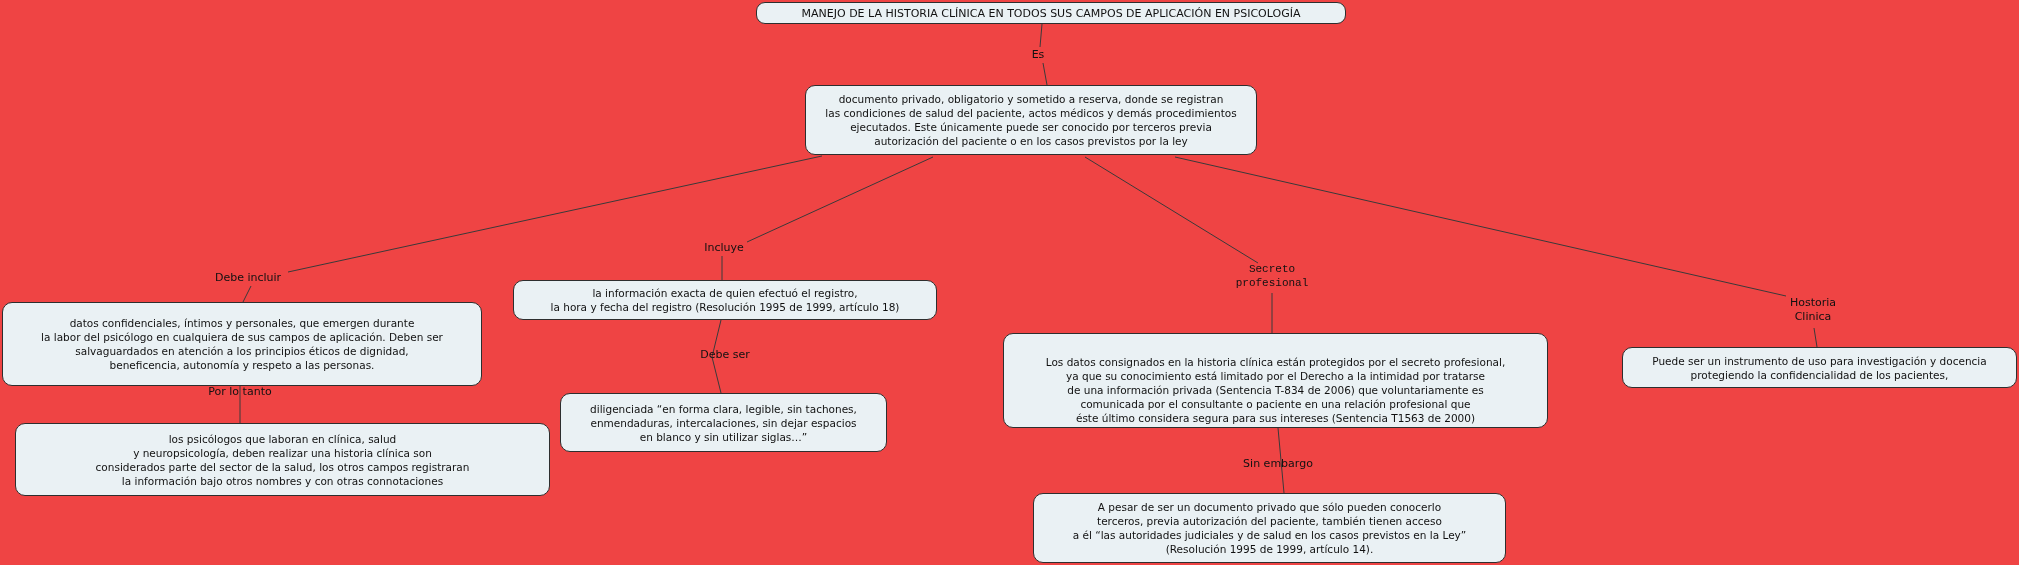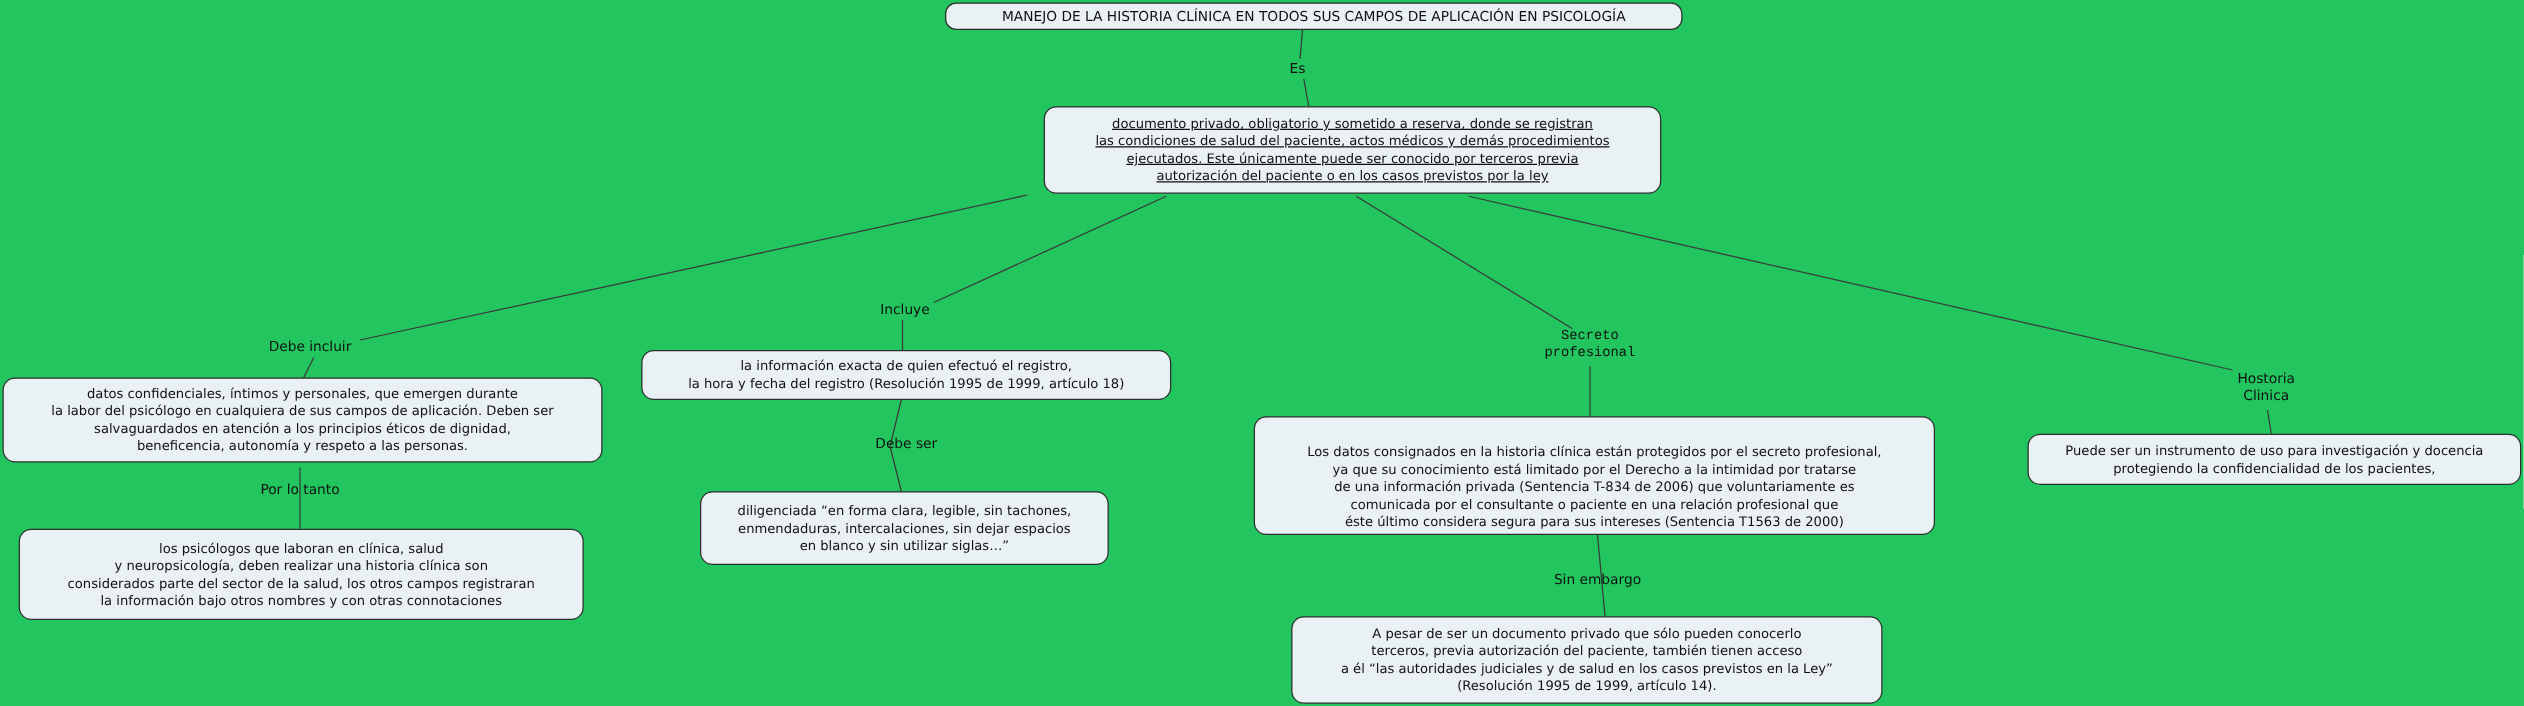--- a/index.html
+++ b/index.html
@@ -1,20 +1,20 @@
 <!DOCTYPE html>
 <html><head>
 <meta charset="utf-8">
 <style>
   html, body { margin: 0; padding: 0; background: #ffffff; }
   .canvas {
     position: relative;
     width: 2019px;
     height: 565px;
-    background: #22c55e;
+    background: #ef4444;
     font-family: "DejaVu Sans", sans-serif;
     color: #111111;
     overflow: hidden;
   }
   svg.wires {
     position: absolute;
     left: 0; top: 0;
     width: 2019px; height: 565px;
     pointer-events: none;
   }
@@ -68,35 +68,35 @@
       <line x1="1272" y1="293" x2="1272" y2="333"></line>
       <line x1="1278" y1="428" x2="1284" y2="493"></line>
       <line x1="1814" y1="328" x2="1817" y2="347"></line>
     </g>
   </svg>
 
   <div class="node title-node" style="left:756px; top:2px; width:590px; height:22px;">MANEJO DE LA HISTORIA CLÍNICA EN TODOS SUS CAMPOS DE APLICACIÓN EN PSICOLOGÍA</div>
 
   <span class="link-label" style="left:1028px; top:48px; width:20px;text-align:center;">Es</span>
 
-  <div class="node" style="left:835px; top:85px; width:494px; height:70px;text-decoration:underline;">documento privado, obligatorio y sometido a reserva, donde se registran
+  <div class="node" style="left:805px; top:85px; width:452px; height:70px;">documento privado, obligatorio y sometido a reserva, donde se registran
 las condiciones de salud del paciente, actos médicos y demás procedimientos
 ejecutados. Este únicamente puede ser conocido por terceros previa
 autorización del paciente o en los casos previstos por la ley</div>
 
   <span class="link-label" style="left:210px; top:271px; width:76px;">Debe incluir</span>
 
-  <div class="node" style="left:2px; top:302px; width:480px; height:68px;">datos confidenciales, íntimos y personales, que emergen durante
+  <div class="node" style="left:2px; top:302px; width:480px; height:84px;">datos confidenciales, íntimos y personales, que emergen durante
 la labor del psicólogo  en cualquiera de sus campos de aplicación. Deben ser
 salvaguardados en atención a los principios éticos de dignidad,
 beneficencia, autonomía y respeto a las personas.</div>
 
   <span class="link-label" style="left:202px; top:385px; width:76px;">Por lo tanto</span>
 
-  <div class="node" style="left:15px; top:423px; width:452px; height:73px;">los psicólogos que laboran en clínica, salud
+  <div class="node" style="left:15px; top:423px; width:535px; height:73px;">los psicólogos que laboran en clínica, salud
 y neuropsicología,  deben realizar una historia clínica son
 considerados parte del sector de la salud, los otros campos registraran
 la información bajo otros nombres y con otras connotaciones</div>
 
   <span class="link-label" style="left:698px; top:241px; width:52px;">Incluye</span>
 
   <div class="node" style="left:513px; top:280px; width:424px; height:40px;">la información exacta de quien efectuó el registro,
 la hora y fecha del registro (Resolución 1995 de 1999, artículo 18)</div>
 
   <span class="link-label" style="left:696px; top:348px; width:58px;">Debe ser</span>

